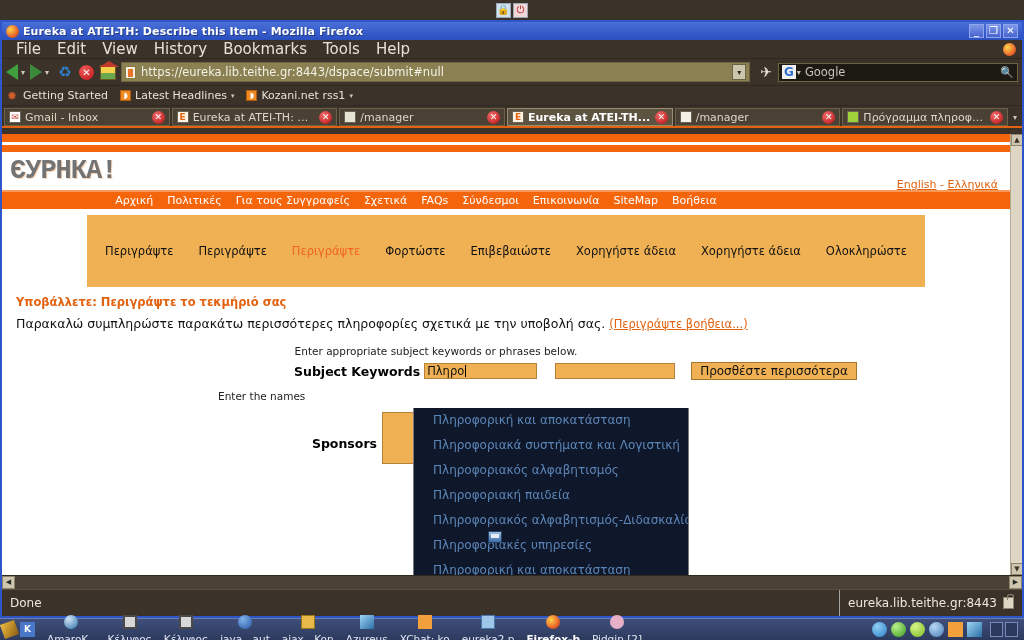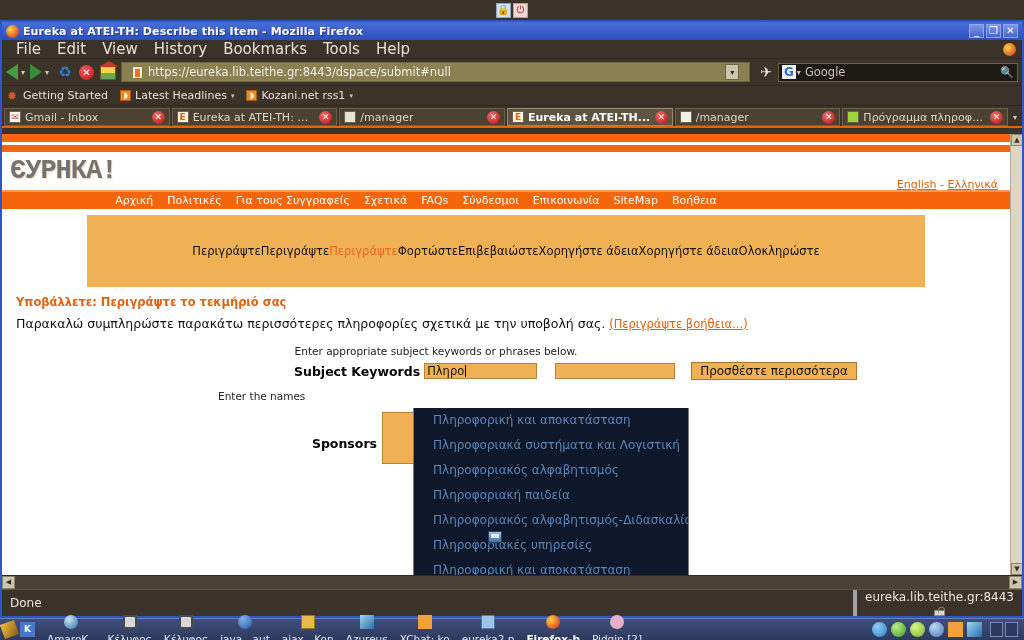--- a/index.html
+++ b/index.html
@@ -106,21 +106,21 @@
     border: 1px solid #6b5a20;
   }
   .home-ico:after {
     content:""; position:absolute; left:-2px; top:-5px;
     border-left: 10px solid transparent; border-right: 10px solid transparent;
     border-bottom: 6px solid #c0392b;
   }
   #urlbar {
     flex: 1; height: 20px; background: #8a8052;
     border: 1px solid #6d6440;
-    display: flex; align-items: center; padding: 0 10px; margin-right: 4px;
+    display: flex; align-items: center; padding: 0 3px; margin-right: 4px;
   }
   .url-favicon {
     width: 11px; height: 13px; background: #f2f0e4; border: 1px solid #8a7a3c;
     margin-right: 5px; flex: none; position: relative;
   }
   .url-favicon:after{content:"";position:absolute;left:2px;top:2px;width:5px;height:8px;background:#e8742a;}
   #url-text { font-size: 11.5px; color: #f4f1e6; white-space: nowrap; overflow: hidden; flex:1;}
   .url-drop {
     width: 14px; height: 16px; background: #cdc6ae; border: 1px solid #6d6440;
     display: flex; align-items: center; justify-content: center;
@@ -230,21 +230,21 @@
     display: flex; align-items: center; justify-content: center;
     gap: 14px; padding-right: 180px;
   }
   .onav-item { color: #fff; font-size: 11px; white-space: nowrap; }
 
   
   #steps-wrap { padding: 6px 0 0 0; background: #fff; }
   #steps {
     margin: 0 auto; width: 838px; height: 72px;
     background: #f0b154;
-    display: flex; align-items: center; justify-content: center;
+    display: flex; align-items: center; justify-content: space-between;
     padding: 8px 18px;
   }
   .step { font-size: 11.5px; color: #111; white-space: nowrap; }
   .step.current { color: #f26522; }
 
   
   #content { padding: 8px 0 0 0; }
   #submit-title {
     color: #e2620f; font-size: 11.5px; font-weight: bold;
     padding-left: 14px;
@@ -328,22 +328,21 @@
   
   #statusbar {
     position: absolute; left: 0; top: 567px; width: 1020px; height: 27px;
     background: #3b332a; display: flex; align-items: center;
     border-top: 1px solid #5a5040;
   }
   #status-text { color: #ede8dc; font-size: 12px; padding-left: 8px; }
   #status-right {
     margin-left: auto; display: flex; align-items: center; gap: 6px;
     padding: 0 8px; height: 100%;
-    border-left: 4px solid #a3a3a3;
-    flex-direction: column;
+    border-left: 1px solid #a3a3a3;
   }
   #status-host { color: #ede8dc; font-size: 12px; }
   .lock-ico {
     width: 11px; height: 12px; background: #ddd6c4; border: 1px solid #8e8570;
     position: relative;
   }
   .lock-ico:before{
     content:""; position:absolute; left:2.5px; top:-4px; width:5px; height:5px;
     border:1.5px solid #8e8570; border-bottom:none; border-radius: 3px 3px 0 0;
   }

